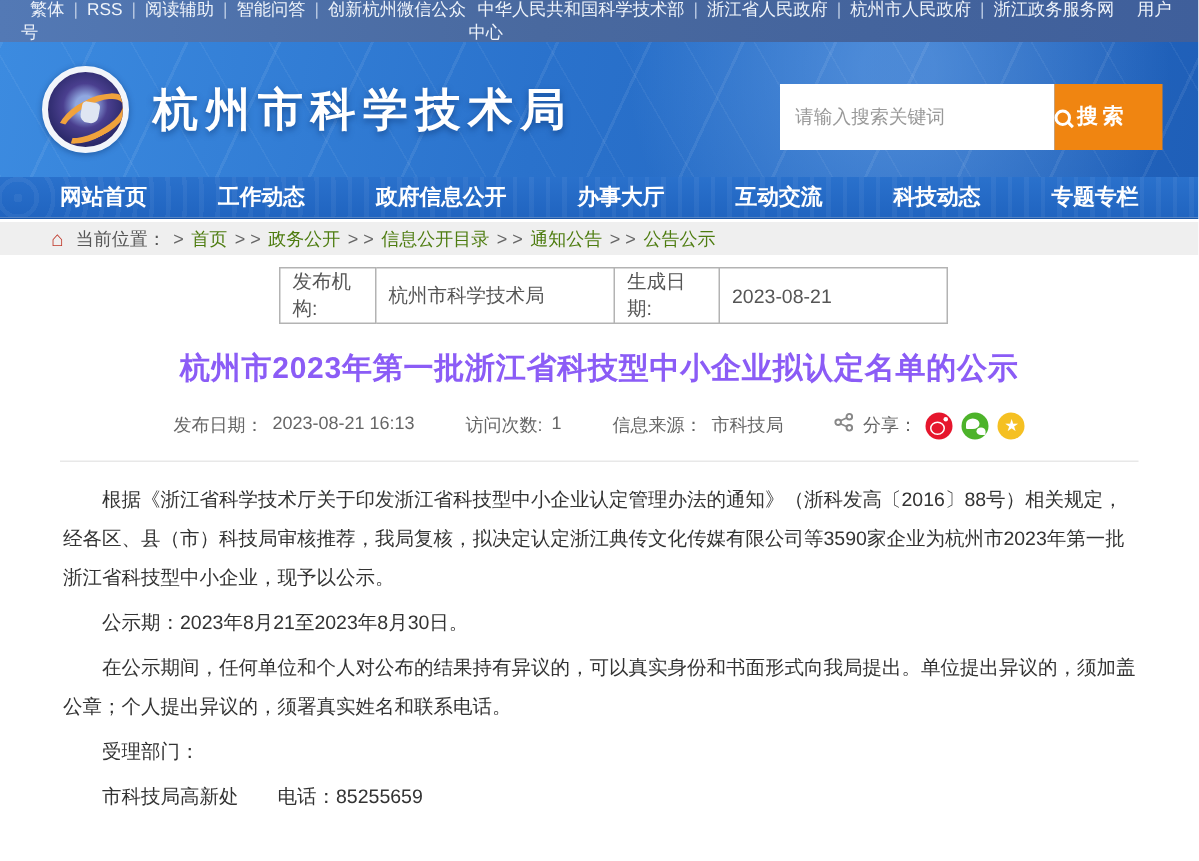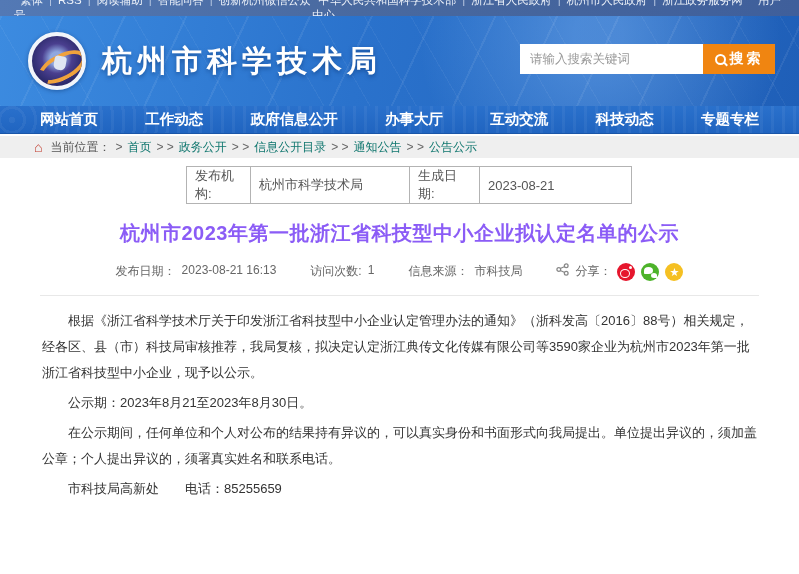--- a/index.html
+++ b/index.html
@@ -1,20 +1,20 @@
 <!DOCTYPE html>
 <html><head>
 <meta charset="utf-8">
 <style>
   * { margin:0; padding:0; box-sizing:border-box; }
   html,body { width:799px; height:574px; overflow:hidden;
     font-family:"Liberation Sans","DejaVu Sans",sans-serif; background:#fff; }
 
   
-  .topbar { height:16px; background:linear-gradient(90deg,#5379b5 0%,#49699f 45%,#3f5f9b 100%);
+  .topbar { height:28px; background:linear-gradient(90deg,#5379b5 0%,#49699f 45%,#3f5f9b 100%);
     display:flex; justify-content:space-between; align-items:center; padding:0 14px;
     font-size:11.5px; color:#eef3fa; }
   .topbar a { color:#eef3fa; text-decoration:none; margin:0 6px; cursor:pointer; }
   .tb-sep { color:#b9c9e2; }
 
   
   .header { height:90px; position:relative;
     background:
       repeating-linear-gradient(115deg, rgba(255,255,255,0.07) 0 2px, transparent 2px 56px),
       repeating-linear-gradient(60deg, rgba(255,255,255,0.05) 0 1px, transparent 1px 40px),
@@ -23,47 +23,47 @@
     display:flex; align-items:center; }
   .logo { width:58px; height:58px; border-radius:50%; margin-left:28px; position:relative;
     background:radial-gradient(circle at 50% 45%, #8fa7e0 0 18%, #4a3f8f 40%, #2c2a6b 70%);
     border:4px solid #f2f5fa; box-shadow:0 1px 4px rgba(0,30,80,.4); overflow:hidden; }
   .logo::before { content:""; position:absolute; left:4px; top:18px; width:44px; height:18px;
     border:4px solid #f0a23c; border-radius:50%; transform:rotate(-28deg); border-left-color:transparent; }
   .logo::after { content:""; position:absolute; left:22px; top:20px; width:12px; height:14px;
     background:#dfe6f2; border-radius:3px 3px 5px 5px; transform:rotate(10deg); }
   .site-title { color:#fff; font-size:30px; font-weight:bold; letter-spacing:5px; margin-left:16px;
     text-shadow:0 2px 4px rgba(10,50,110,.55); }
-  .searchbox { position:absolute; right:24px; top:28px; display:flex; height:30px; width:255px; }
+  .searchbox { position:absolute; right:24px; top:28px; display:flex; height:44px; width:255px; }
   .search-input { flex:1; border:none; outline:none; padding:0 10px; font-size:12.5px; color:#444;
     background:#fff; }
   .search-input::placeholder { color:#999; }
   .search-btn { width:72px; background:#f08511; color:#fff; border:none; font-size:14px;
     font-weight:bold; letter-spacing:3px; cursor:pointer; display:flex; align-items:center;
-    justify-content:center; gap:4px; }
+    gap:4px; }
   .mag { width:11px; height:11px; border:2px solid #fff; border-radius:50%; position:relative;
     display:inline-block; flex:0 0 auto; }
   .mag::after { content:""; position:absolute; width:5px; height:2px; background:#fff;
     right:-4px; bottom:-2px; transform:rotate(45deg); }
 
   
   .mainnav { height:28px; background:
       repeating-radial-gradient(circle at 12px 14px, rgba(255,255,255,0.05) 0 3px, transparent 3px 11px),
       linear-gradient(180deg,#2a71cc 0%,#2064c0 100%);
     display:flex; align-items:center; justify-content:space-between; padding:0 32px;
     border-bottom:1px solid #1a56a8; }
   .nav-item { color:#fff; font-size:14.5px; font-weight:bold; text-decoration:none; cursor:pointer;
     padding:0 8px; }
 
   
   .breadcrumb { height:22px; background:#efefef; margin-top:2px; display:flex; align-items:center;
     padding-left:34px; font-size:12px; color:#555; }
   .home-icon { color:#c0392b; font-size:14px; margin-right:8px; line-height:1; }
   .bc-sep { color:#666; margin:0 5px; }
-  .bc-link { color:#0f766e; text-decoration:none; cursor:pointer; }
+  .bc-link { color:#4d7c0f; text-decoration:none; cursor:pointer; }
 
   
   .meta-table { border-collapse:collapse; margin:8px 0 0 186px; font-size:13px; color:#555;
     table-layout:fixed; }
   .meta-table td { border:1px solid #b3b3b3; height:23px; padding:0 8px; background:#fff; }
   .c1 { width:64px; } .c2 { width:159px; } .c3 { width:70px; } .c4 { width:152px; }
 
   
   .article-title { text-align:center; color:#8b5cf6; font-size:20px; font-weight:bold;
     margin-top:16px; letter-spacing:0.5px; }
@@ -173,15 +173,16 @@
   <span class="share-circle wechat"></span>
   <span class="share-circle qzone">★</span>
 </div>
 
 <hr class="divider">
 
 <div class="article-body">
   <p>根据《浙江省科学技术厅关于印发浙江省科技型中小企业认定管理办法的通知》（浙科发高〔2016〕88号）相关规定，经各区、县（市）科技局审核推荐，我局复核，拟决定认定浙江典传文化传媒有限公司等3590家企业为杭州市2023年第一批浙江省科技型中小企业，现予以公示。</p>
   <p>公示期：2023年8月21至2023年8月30日。</p>
   <p>在公示期间，任何单位和个人对公布的结果持有异议的，可以真实身份和书面形式向我局提出。单位提出异议的，须加盖公章；个人提出异议的，须署真实姓名和联系电话。</p>
+  <p>受理部门：</p>
   <p>市科技局高新处　　电话：85255659</p>
 
 </div>
 
 </body></html>

